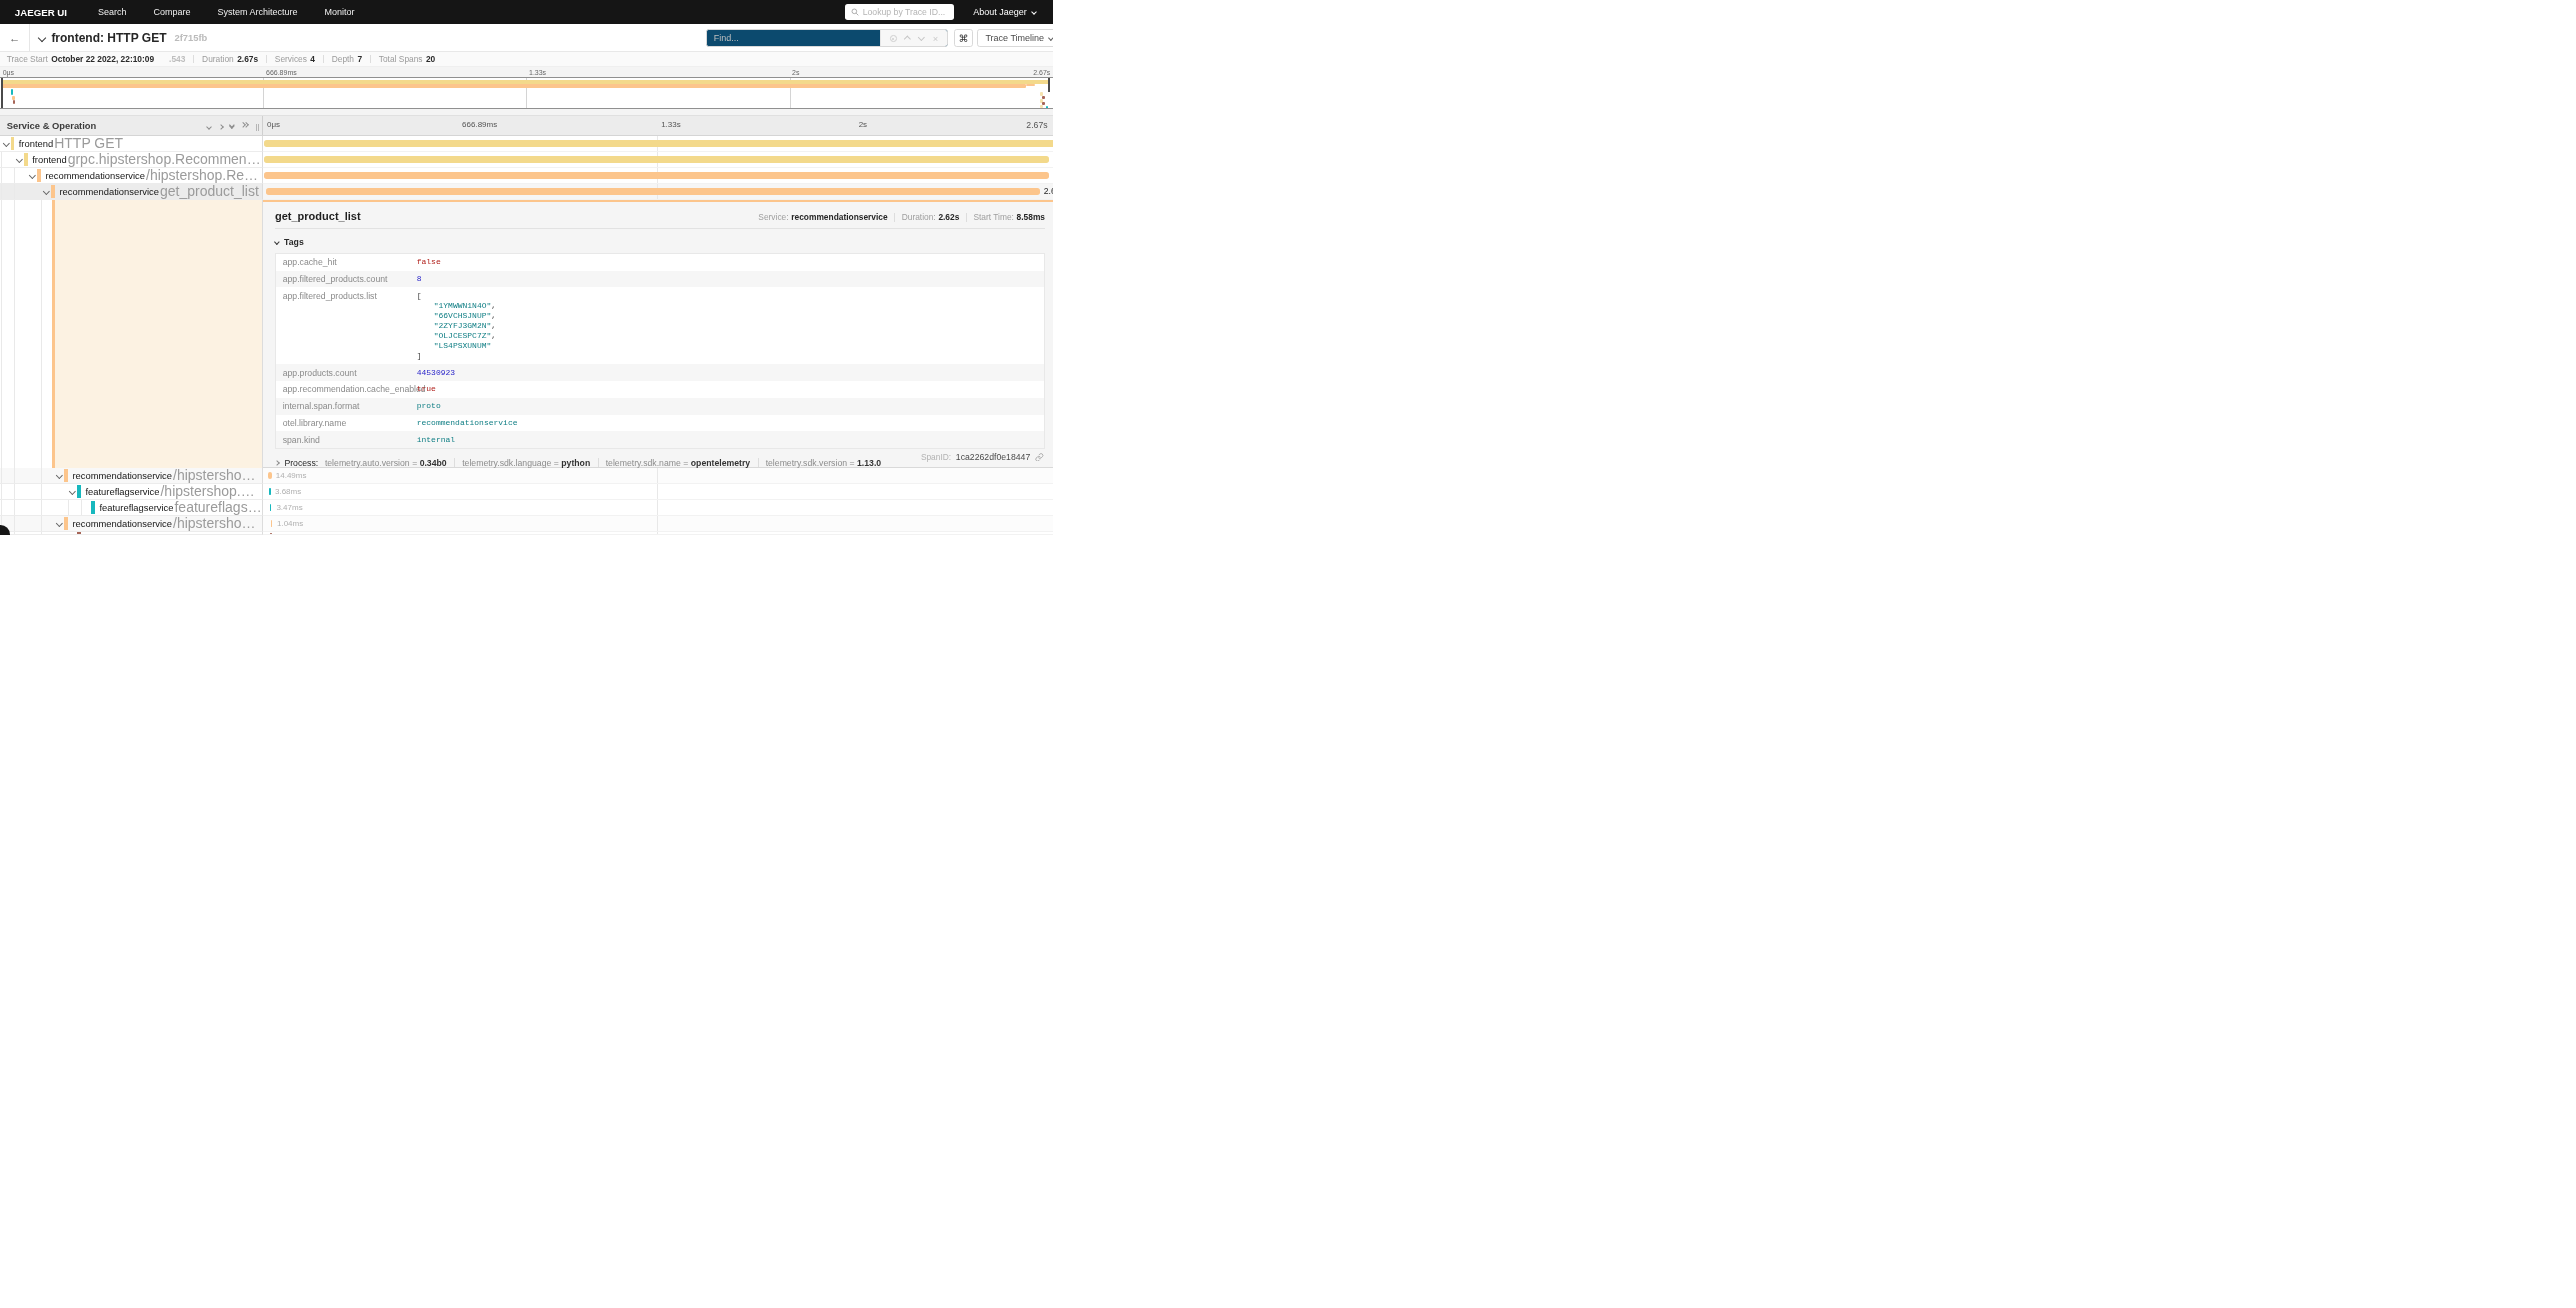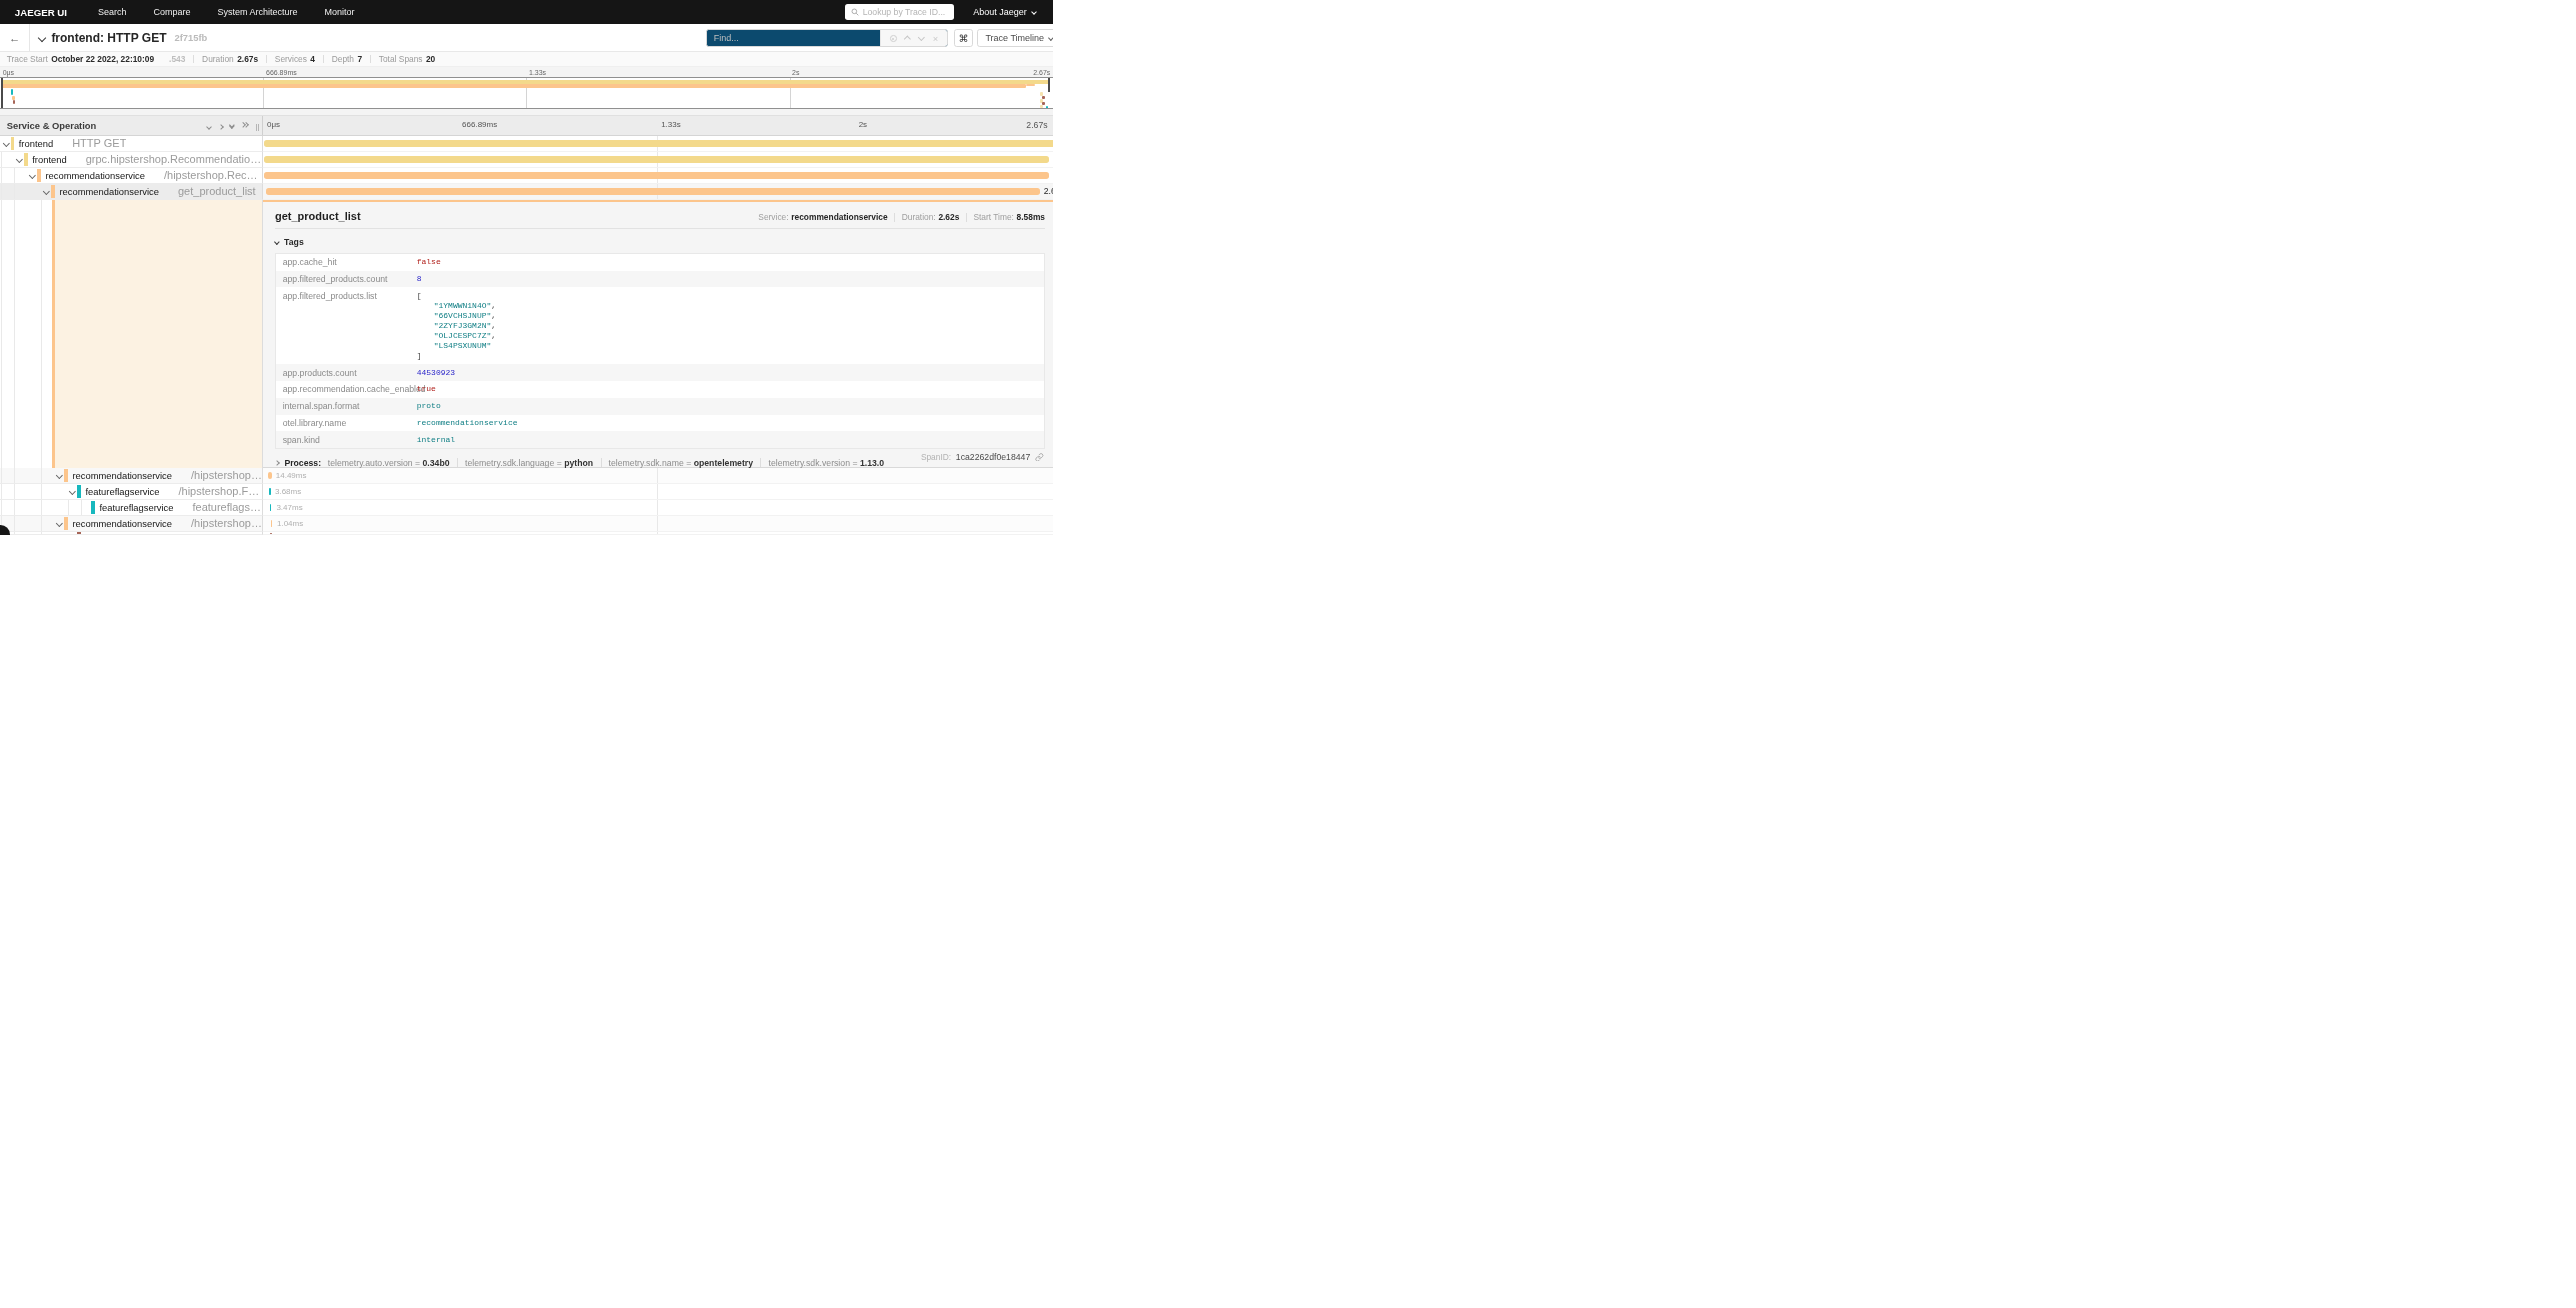--- a/index.html
+++ b/index.html
@@ -75,21 +75,21 @@
               background-image:repeating-linear-gradient(to right,#e9e9e9 0 0.7px,transparent 0.7px 13.4px); background-repeat:no-repeat; background-position:1.3px 0; }
   .row-right { flex:1; position:relative; border-bottom:0.7px solid #f2f2f2; overflow:hidden;
                background-image:linear-gradient(to right,transparent calc(25% - 0.7px),#e8e8e8 calc(25% - 0.7px),#e8e8e8 25%,transparent 25%,transparent calc(50% - 0.7px),#e8e8e8 calc(50% - 0.7px),#e8e8e8 50%,transparent 50%,transparent calc(75% - 0.7px),#e8e8e8 calc(75% - 0.7px),#e8e8e8 75%,transparent 75%); }
   .d0 .row-left { background-size:0 100%; } .d1 .row-left { background-size:13.4px 100%; }
   .d2 .row-left { background-size:27px 100%; } .d3 .row-left { background-size:40px 100%; }
   .d4 .row-left { background-size:54px 100%; } .d5 .row-left { background-size:67px 100%; }
   .d6 .row-left { background-size:81px 100%; }
   .row .chevbox { width:9.4px; display:flex; justify-content:center; flex:none; }
   .svc-bar { width:3.4px; height:12.8px; flex:none; }
   .svc { font-size:9.4px; color:#151515; font-weight:500; margin-left:4.7px; white-space:nowrap; flex:none; }
-  .op { font-size:11px; color:#9b9b9b; margin-left:19px; white-space:nowrap; overflow:hidden; text-overflow:ellipsis; }
+  .op { font-size:14px; color:#9b9b9b; margin-left:1px; white-space:nowrap; overflow:hidden; text-overflow:ellipsis; }
   .bar { position:absolute; top:4px; height:7.4px; border-radius:2.7px; }
   .dur { position:absolute; top:3.4px; font-size:8px; color:#b0b0b0; white-space:nowrap; }
   .dur.dark { color:#262626; font-size:8.7px; top:2.7px; }
   .sel .row-left { background-color:#ececec; }
   .sel .row-right { background-color:#f6f6f6; }
   .shade .row-left { background-color:#f8f8f8; }
   .shade .row-right { background-color:#fcfcfc; }
 
   .c-frontend { background:#f3d98b; }
   .c-reco { background:#fcc58c; }
@@ -110,21 +110,21 @@
   .d-div { width:0.7px; height:8.7px; background:#ddd; }
   .tags-head { margin-top:7.4px; display:flex; align-items:center; gap:5.4px; font-size:8.7px; font-weight:bold; color:#2b2b2b; }
   .tags-table { margin-top:6px; border:0.7px solid #e8e8e8; background:#fff; font-size:8.7px; }
   .tag-row { display:flex; align-items:flex-start; min-height:16px; }
   .tag-row.alt { background:#f6f6f6; }
   .tag-key { width:138px; flex:none; color:#8a8a8a; padding:3.4px 0 3.4px 6.7px; }
   .tag-val { font-family:"Liberation Mono", monospace; font-size:8px; padding:3.4px 0 3.4px 2.7px; line-height:10px; }
   .v-bool { color:#b1211c; } .v-num { color:#2b26c9; } .v-str { color:#0f7e84; } .v-punc { color:#444; }
   .list-line { padding-left:17px; }
   .process { margin-top:8.7px; display:flex; align-items:center; font-size:8.7px; color:#8c8c8c; }
-  .process .plabel { color:#262626; font-weight:bold; margin:0 6.7px 0 5.4px; }
+  .process .plabel { color:#262626; font-weight:normal; margin:0 6.7px 0 5.4px; }
   .process .pval { color:#333; font-weight:bold; }
   .p-div { width:0.7px; height:8.7px; background:#ddd; margin:0 7.4px; }
   .spanid { position:absolute; right:9.4px; bottom:4.7px; display:flex; align-items:center; gap:4.7px; font-size:8.4px; color:#b3b3b3; }
   .spanid b { color:#4a4a4a; font-weight:normal; font-size:8.7px; }
 
   .partial { height:3.4px; overflow:hidden; }
   .corner-fab { position:absolute; left:-9.4px; bottom:-9.4px; width:19px; height:19px; border-radius:50%; background:#161616; }
   svg.ic { display:block; }
 </style>
 </head>

